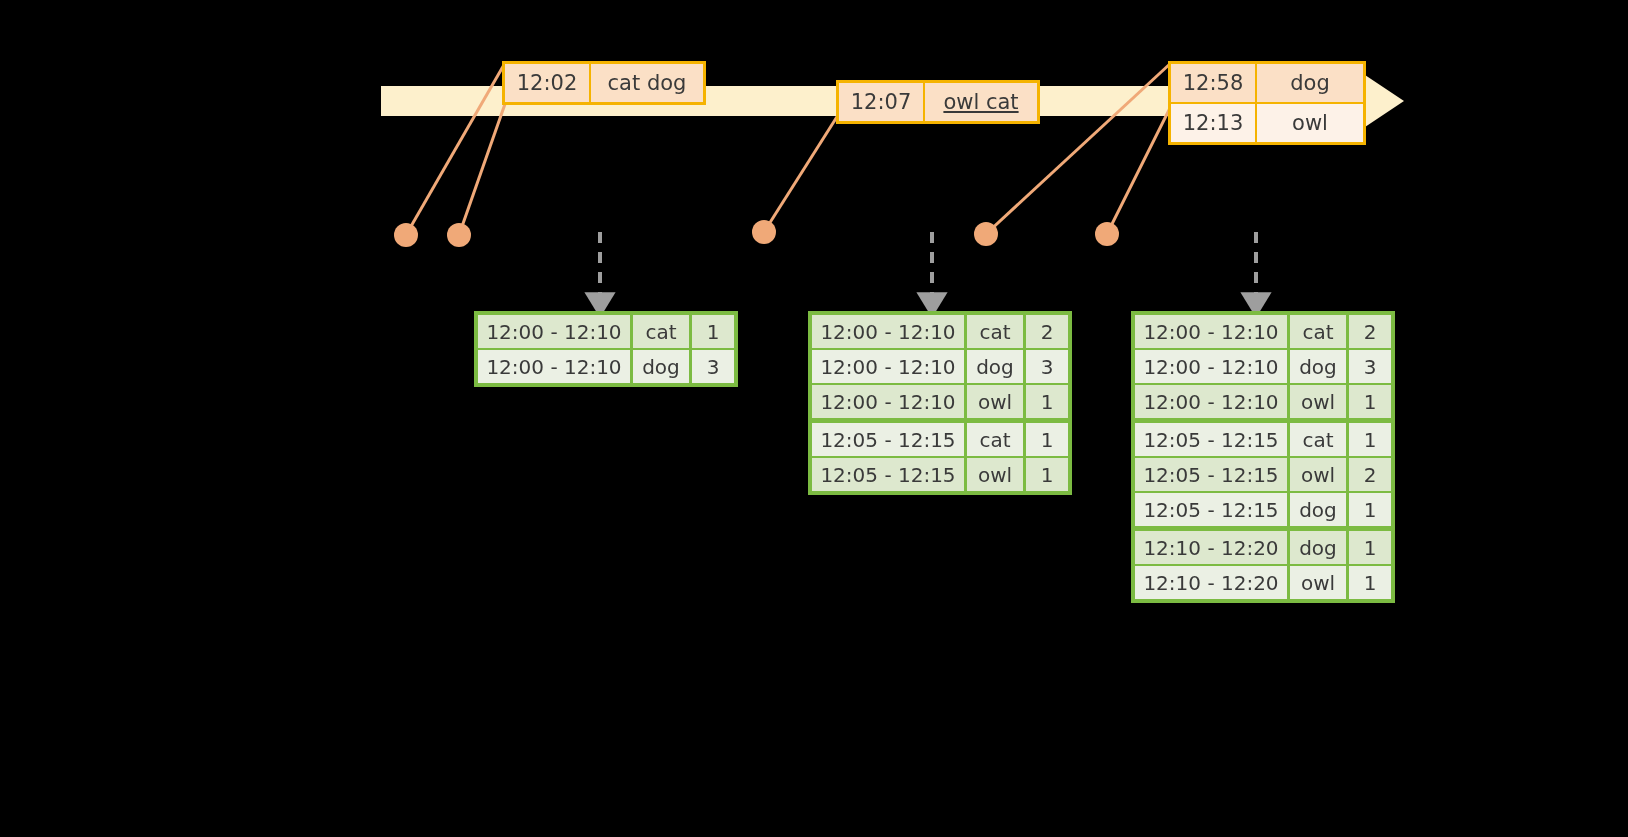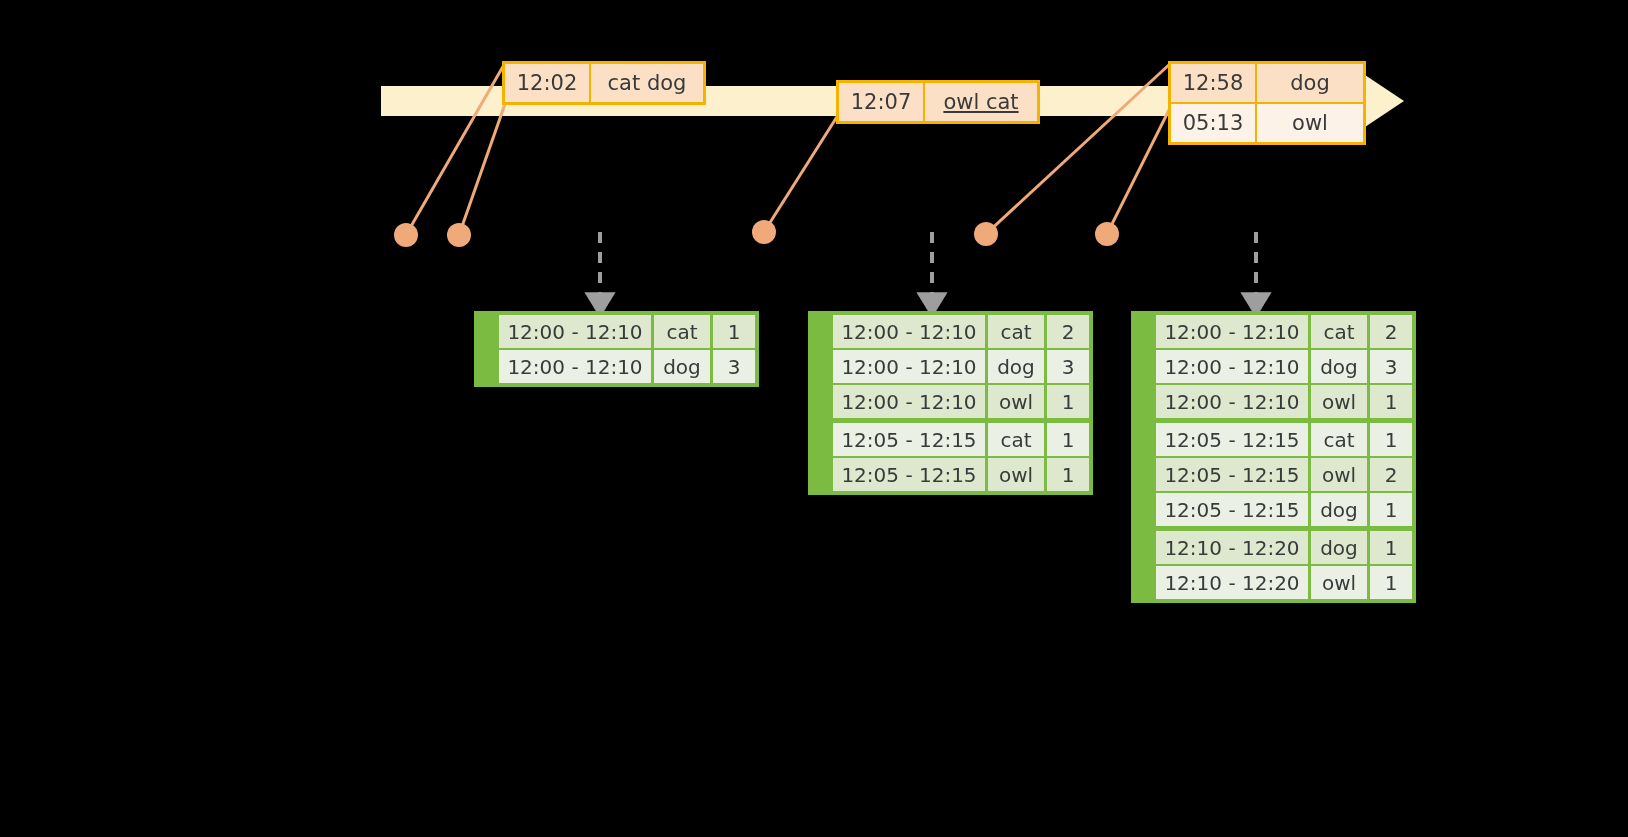--- a/index.html
+++ b/index.html
@@ -90,21 +90,20 @@
   .rt-group {
     display: flex;
     flex-direction: column;
     gap: 2px;
   }
   .rt-group + .rt-group { margin-top: 2px; align-items: center; }
   .rt-row {
     display: flex;
     flex-direction: row;
     gap: 3px;
-    margin-left: 21px;
   }
   .rt-cell {
     font-size: 20px;
     color: #3a3a3a;
     display: flex;
     align-items: center;
     justify-content: center;
     height: 33px;
     white-space: nowrap;
   }
@@ -166,21 +165,21 @@
       <div class="event-cell ev-words">owl cat</div>
     </div>
   </div>
 
   <div class="event-box" id="event-box-3">
     <div class="event-row shade-a">
       <div class="event-cell ev-time">12:58</div>
       <div class="event-cell ev-words">dog</div>
     </div>
     <div class="event-row shade-b">
-      <div class="event-cell ev-time">05:13</div>
+      <div class="event-cell ev-time">12:13</div>
       <div class="event-cell ev-words">owl</div>
     </div>
   </div>
 
   <div class="result-table" id="result-table-1">
       <div class="rt-group">
         <div class="rt-row shade-a">
           <div class="rt-cell c-window">12:00 - 12:10</div>
           <div class="rt-cell c-word">cat</div>
           <div class="rt-cell c-count">1</div>

